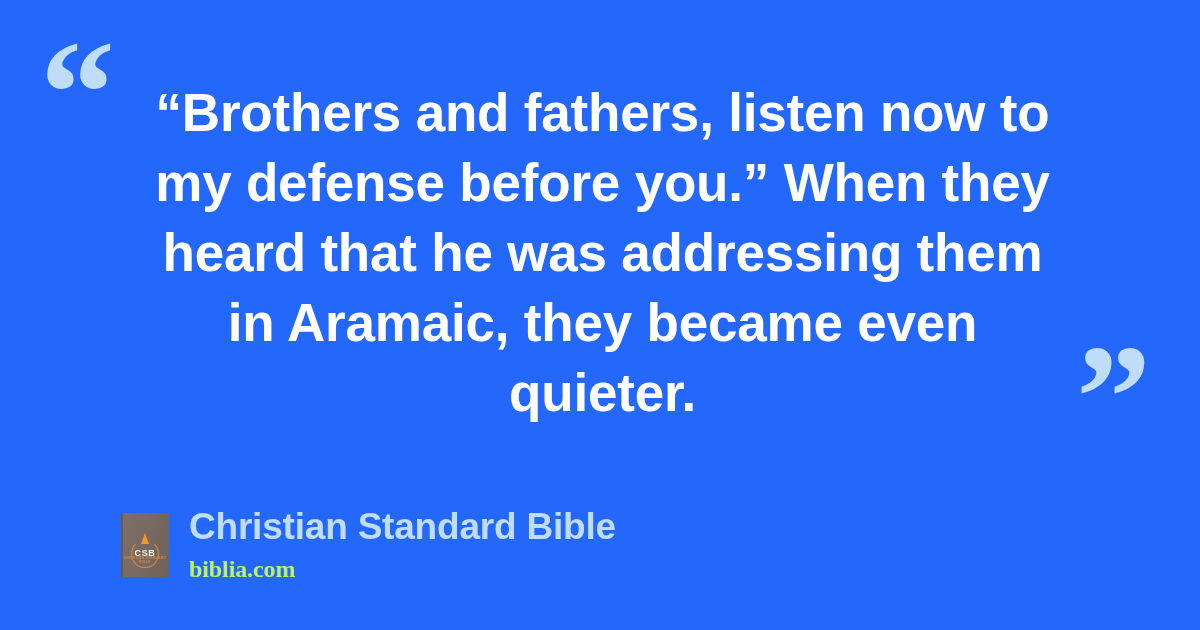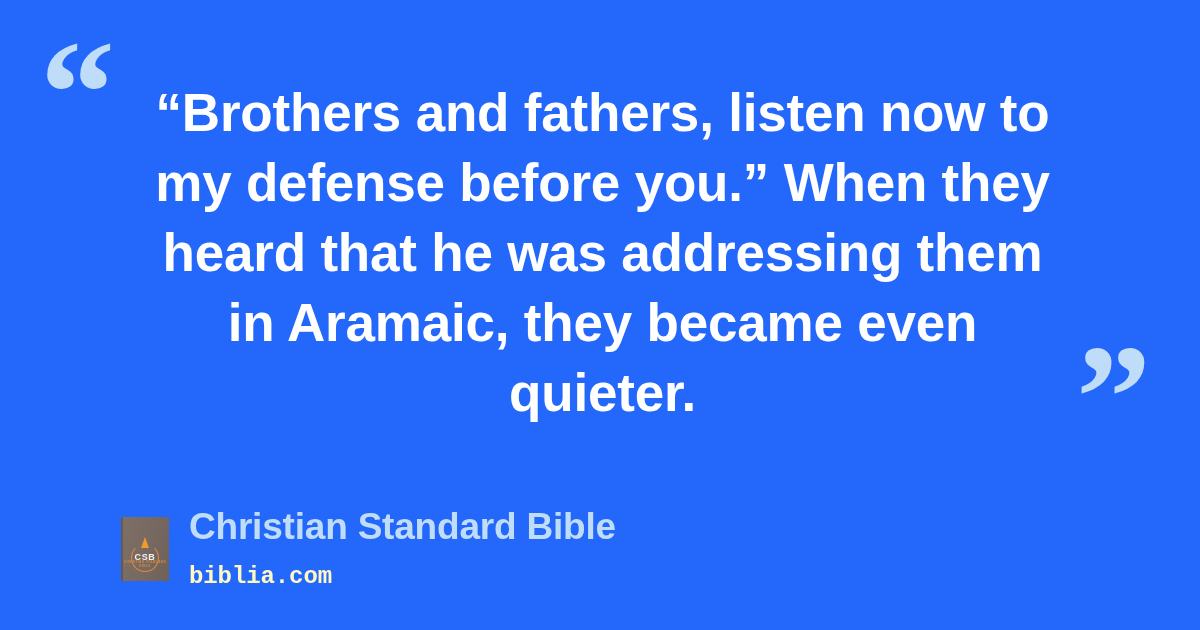--- a/index.html
+++ b/index.html
@@ -141,26 +141,26 @@
   }
   #source-title {
     color:#bfddf8;
     font-family:"Liberation Sans Narrow", "Liberation Sans", sans-serif;
     font-weight:700;
     font-size:37px;
     line-height:42px;
     letter-spacing:-0.2px;
   }
   #source-url {
-    color:#fef9c3;
-    font-family:Liberation Mono, monospace;
+    color:#bef264;
+    font-family:Liberation Serif, serif;
     font-weight:700;
     font-size:24px;
     line-height:30px;
-    margin-top:14px;
+    margin-top:6px;
     letter-spacing:-0.1px;
   }
 </style>
 </head>
 <body>
 
 <div id="canvas">
 
   <span class="qmark" id="quote-open-mark">“</span>
 

